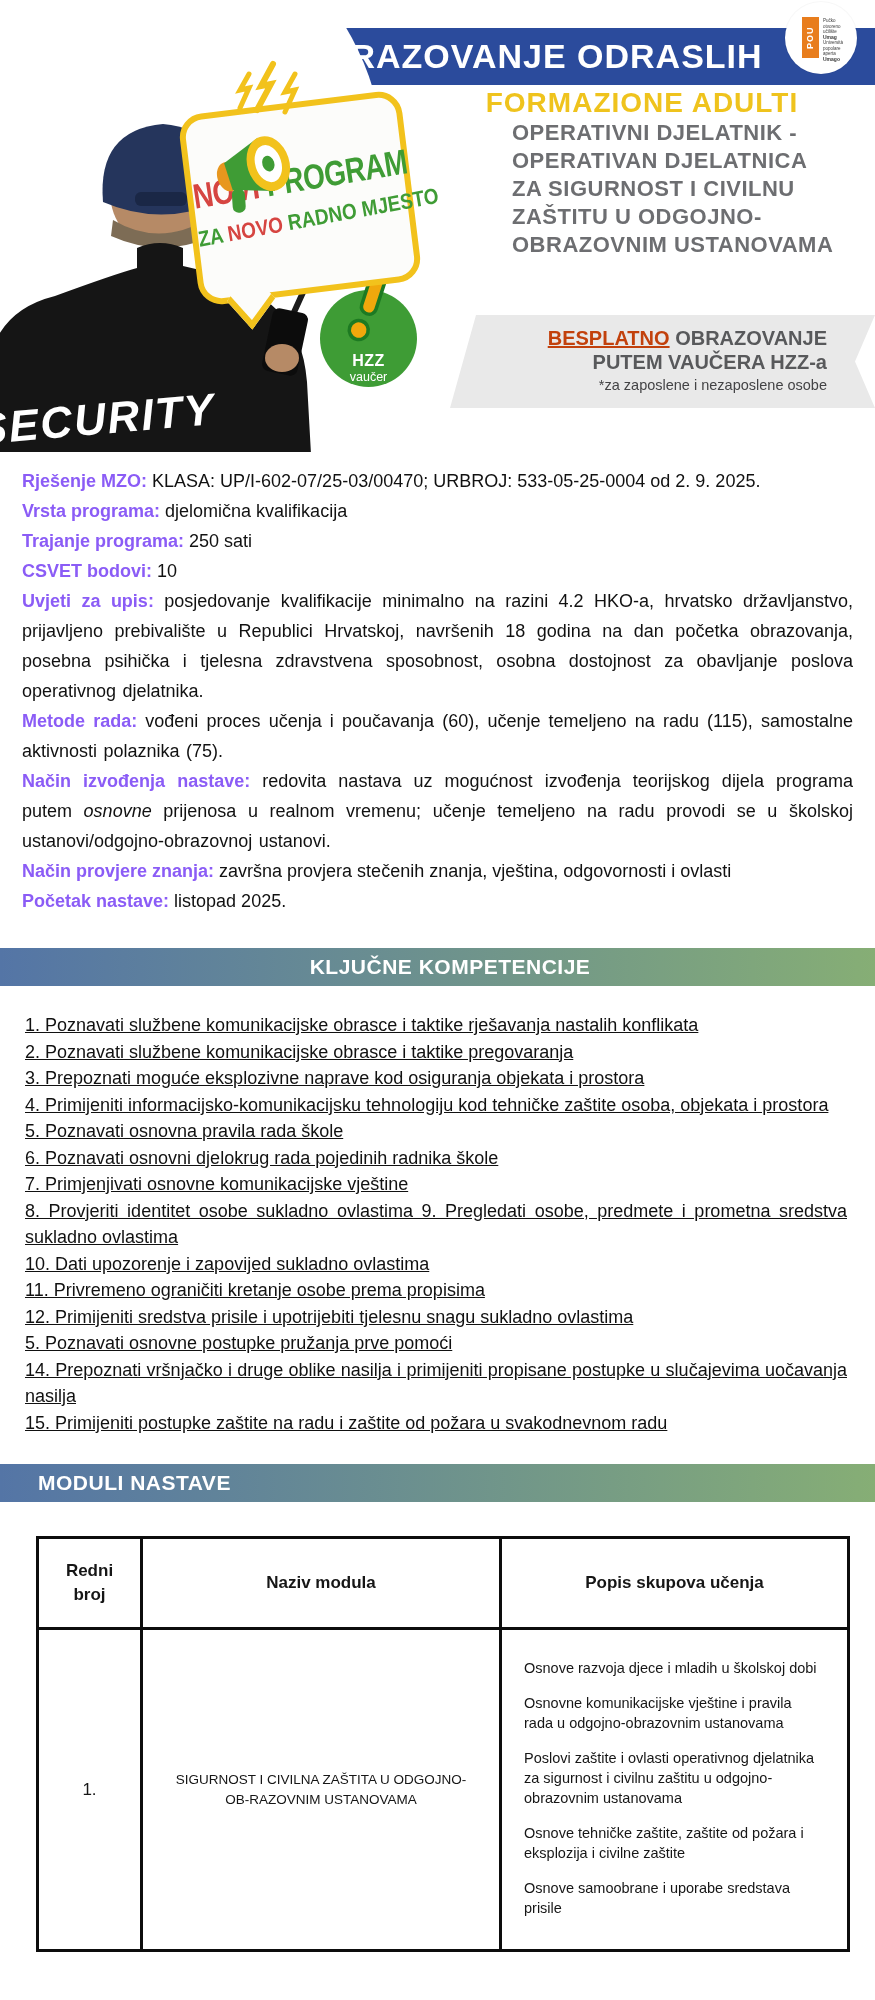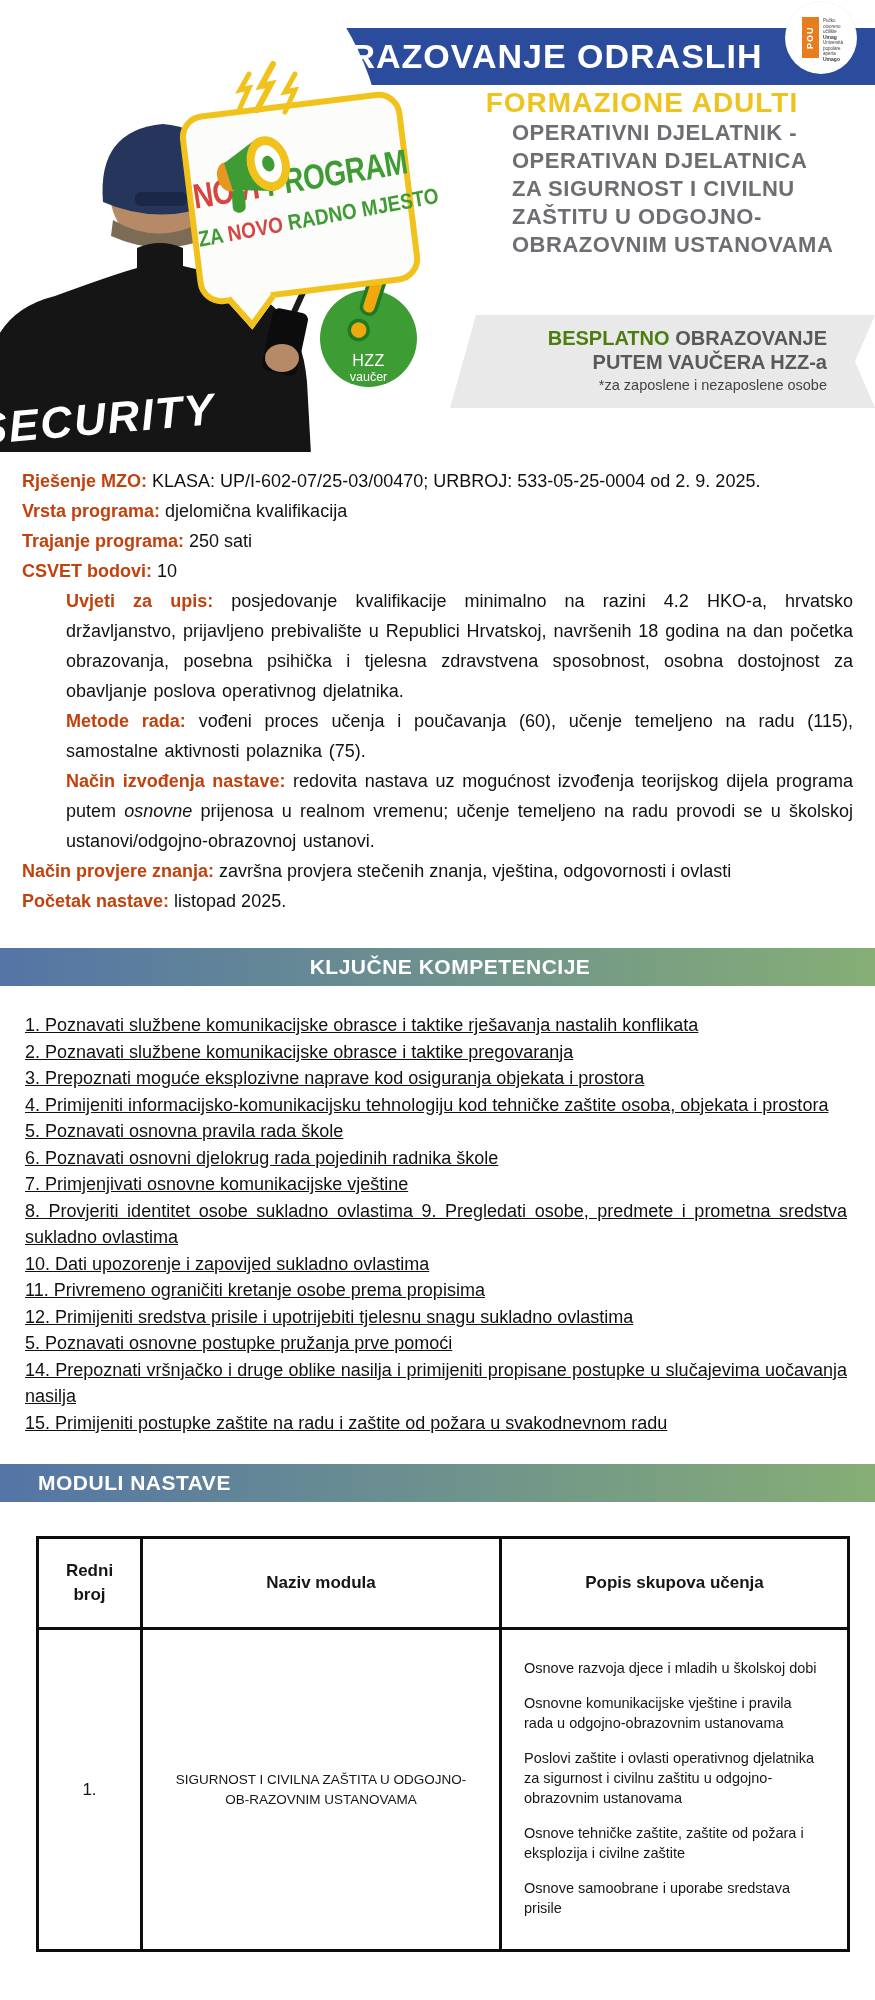--- a/index.html
+++ b/index.html
@@ -22,45 +22,45 @@
   .logo-text{position:absolute;left:38px;top:16px;width:30px;font-size:4.5px;line-height:5.5px;color:#3a3a3a;}
   .logo-text .b{font-weight:bold;font-size:5px;}
   .formazione{position:absolute;top:87px;left:430px;width:424px;text-align:center;color:#efc31d;
               font-size:28px;font-weight:bold;letter-spacing:1px;z-index:3;}
   .program-title{position:absolute;top:119px;left:512px;color:#6d6e71;font-size:22px;font-weight:bold;
                  line-height:28px;letter-spacing:0.5px;z-index:3;}
   .free-box{position:absolute;left:450px;top:315px;width:425px;height:93px;background:#e9e9e9;
             clip-path:polygon(26px 0,100% 0,calc(100% - 20px) 50%,100% 100%,0 100%);
             text-align:right;padding:11px 48px 0 0;box-sizing:border-box;z-index:3;}
   .free-l1,.free-l2{font-size:20px;font-weight:bold;color:#58595b;line-height:24px;}
-  .free-l1 .orange{color:#4d7c0f;}
+  .free-l1 .orange{color:#c2410c;text-decoration:underline;}
   .free-l3{font-size:14.5px;color:#434345;margin-top:3px;}
   .hzz-badge{position:absolute;left:320px;top:290px;width:97px;height:97px;z-index:4;}
   .hzz-circle{position:absolute;inset:0;border-radius:50%;background:#3e9c35;}
   .hzz-excl{position:absolute;left:14px;top:-30px;width:70px;height:100px;overflow:visible;}
-  .hzz-t1{position:absolute;left:0;right:0;bottom:17px;text-align:center;color:#fff;font-weight:normal;
+  .hzz-t1{position:absolute;left:0;right:0;bottom:17px;text-align:center;color:#fff;font-weight:bold;
           font-size:16px;letter-spacing:0.5px;}
   .hzz-t2{position:absolute;left:0;right:0;bottom:3px;text-align:center;color:#fff;font-size:12.5px;}
   .bubble{position:absolute;left:188px;top:102px;width:212px;height:180px;background:#fcfcfa;
           border:6px solid #f2c21c;border-radius:24px;transform:rotate(-7deg);z-index:5;}
   .bubble:after{content:'';position:absolute;left:26px;bottom:-24px;width:32px;height:32px;
                 background:#fcfcfa;border-right:6px solid #f2c21c;border-bottom:6px solid #f2c21c;
                 transform:rotate(55deg) skew(12deg);}
   .bubble-l1{margin-top:56px;text-align:center;font-size:28px;font-weight:bold;letter-spacing:-0.5px;
              transform:scaleY(1.25) rotate(-2deg);white-space:nowrap;}
   .bubble-l2{margin-top:14px;text-align:center;font-size:19px;font-weight:bold;
              transform:scaleY(1.15) rotate(-3deg);white-space:nowrap;}
   .red{color:#d64541;} .green{color:#3f9c35;}
   .megaphone{position:absolute;left:195px;top:58px;width:140px;height:165px;z-index:6;}
 
   
   .details{height:496px;padding:14px 22px 0 22px;box-sizing:border-box;overflow:hidden;}
   .detail{margin:0;font-size:18px;line-height:30px;color:#111;}
-  .detail b{color:#c2410c;}
-  .justify{text-align:justify;word-spacing:1.5px;margin-left:44px;}
+  .detail b{color:#8b5cf6;}
+  .justify{text-align:justify;word-spacing:1.5px;}
 
   .banner{height:38px;line-height:38px;color:#fff;font-weight:bold;font-size:21px;letter-spacing:0.5px;
           background:linear-gradient(90deg,#5475a6,#86ae75);padding-left:25px;}
   .banner-center{text-align:center;}
   .banner-left{padding-left:38px;}
 
   .comp-list{height:478px;padding:26px 28px 0 25px;box-sizing:border-box;overflow:hidden;}
   .citem{margin:0;font-size:18px;line-height:26.5px;text-align:justify;color:#111;text-decoration:underline;}
 
   

